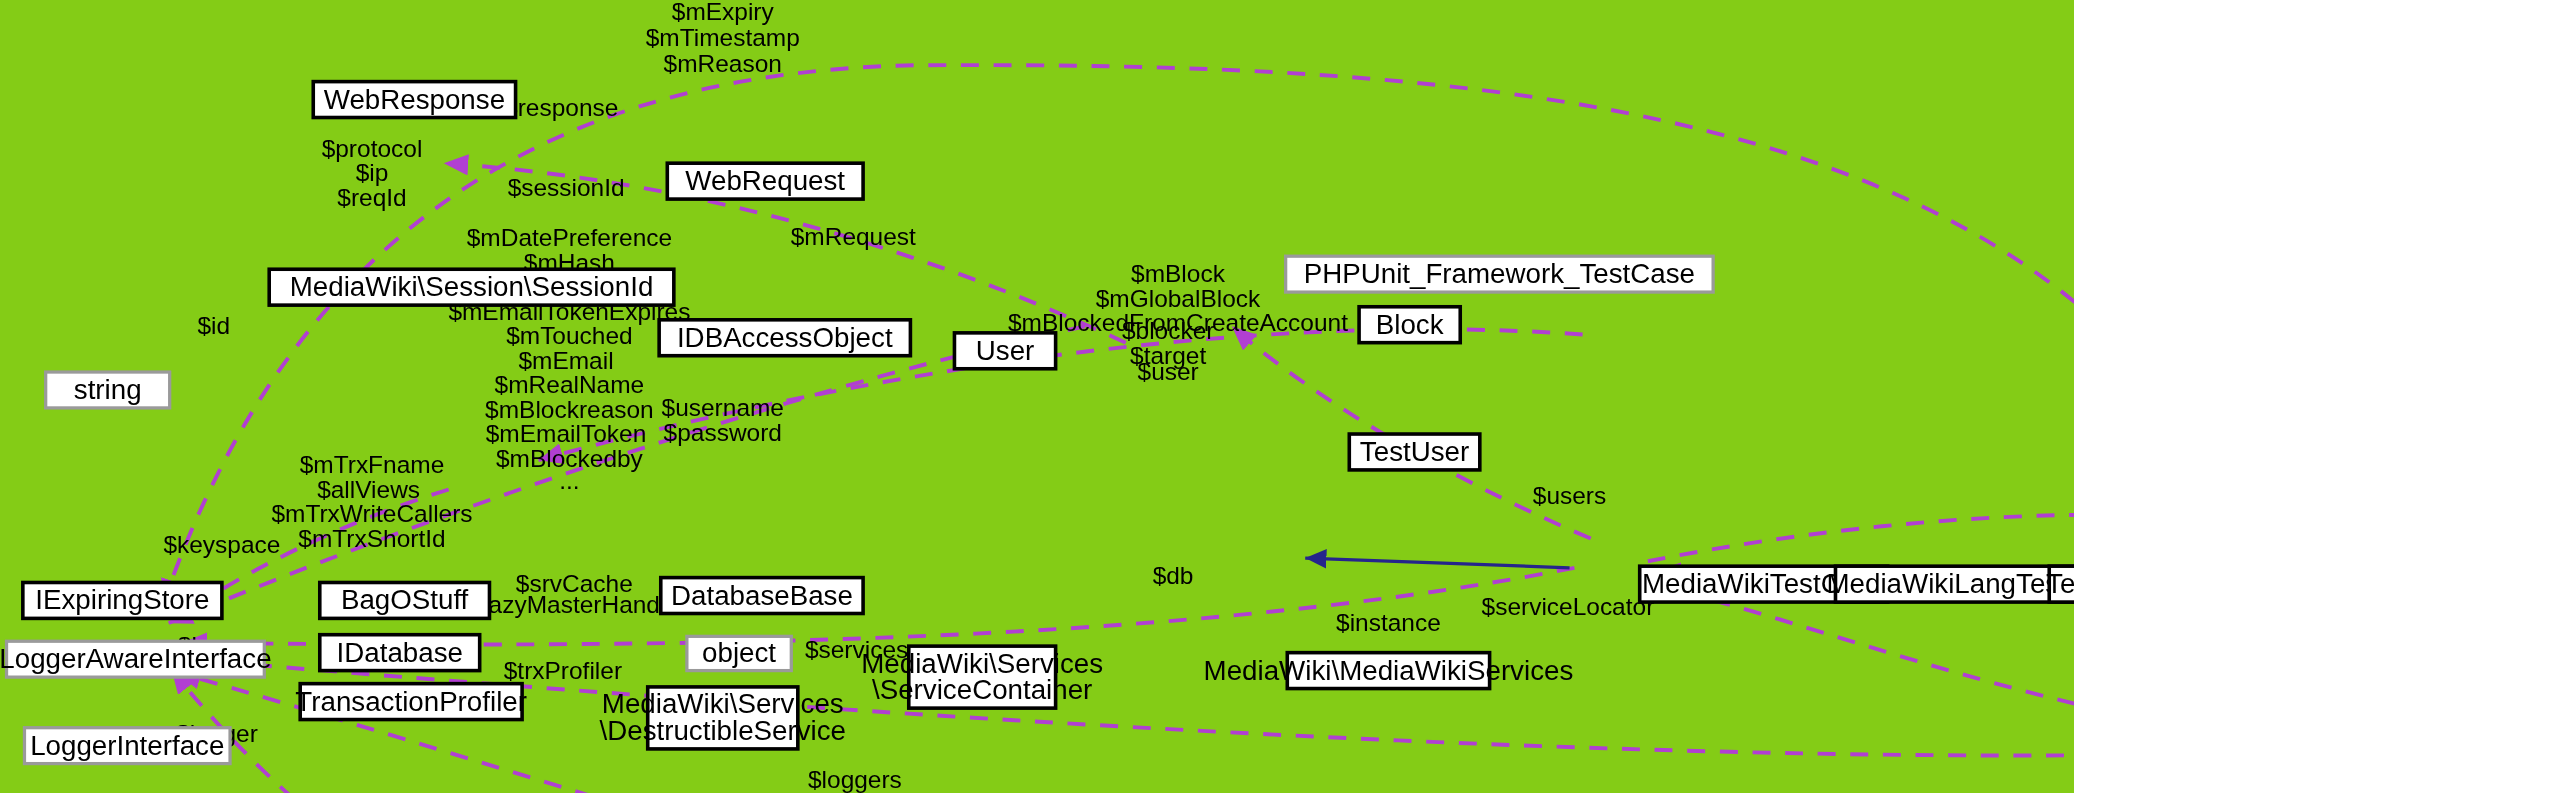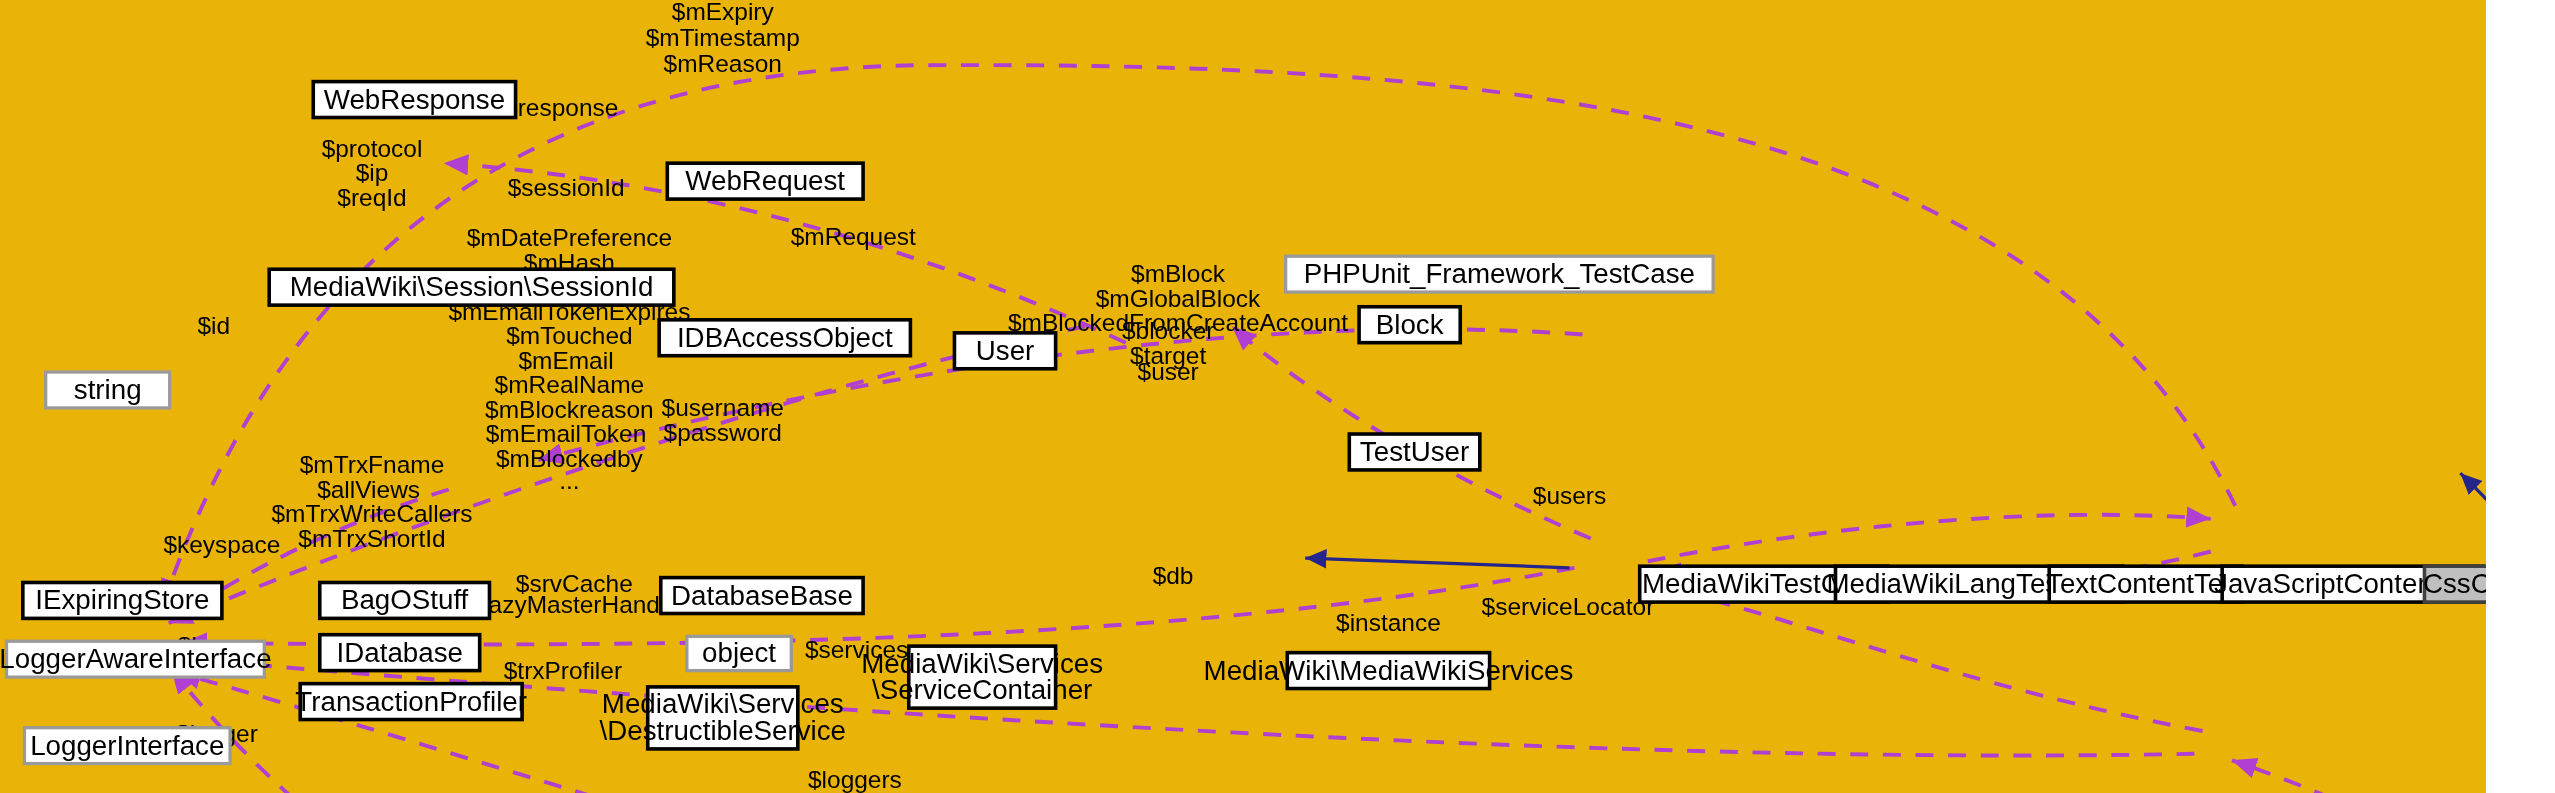--- a/index.html
+++ b/index.html
@@ -1,17 +1,17 @@
 <!DOCTYPE html>
 <html><head>
 <meta charset="utf-8">
 <style>
   html,body{margin:0;padding:0;background:#ffffff;}
   body{font-family:"Liberation Sans","DejaVu Sans",sans-serif;}
-  #canvas{position:relative;width:2486px;height:793px;overflow:hidden;background:#eab308;}
+  #canvas{position:relative;width:2074px;height:793px;overflow:hidden;background:#84cc16;}
   svg{position:absolute;left:0;top:0;width:2555px;height:793px;}
   text{font-family:"Liberation Sans","DejaVu Sans",sans-serif;fill:#000;}
   .edge-label{font-size:15px;text-anchor:middle;}
   .node-label{font-size:17px;text-anchor:middle;dominant-baseline:middle;}
   .node-box{fill:#ffffff;stroke:#000000;stroke-width:2.2;}
   .node-box.iface{fill:#ffffff;stroke:#9a9a9a;stroke-width:2;}
   .node-box.current{fill:#bfbfbf;stroke:#404040;stroke-width:2.2;}
   .inherit{stroke:#25258c;stroke-width:2;fill:none;}
   .usage{stroke:#b13fd2;stroke-width:2.4;fill:none;stroke-dasharray:11 9;}
   .arrow-inherit{fill:#25258c;}

